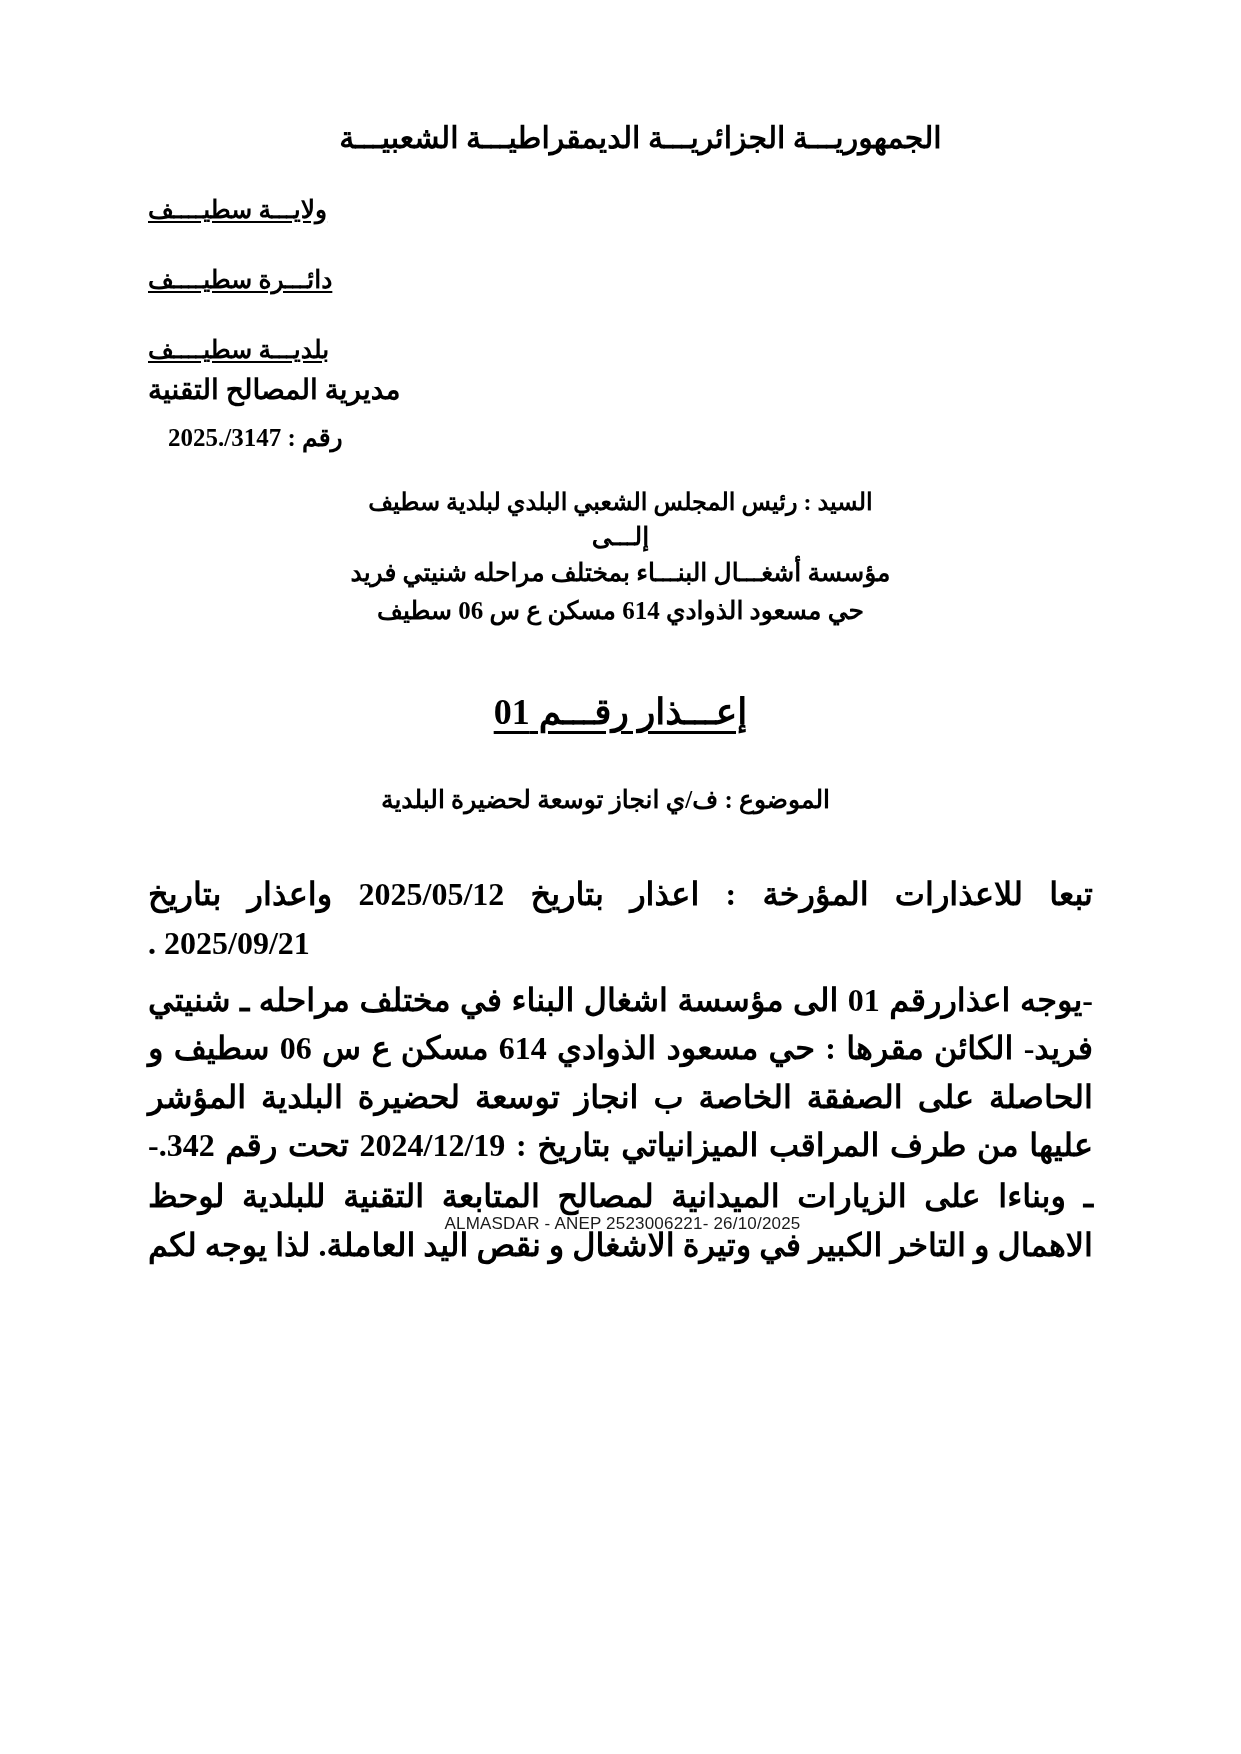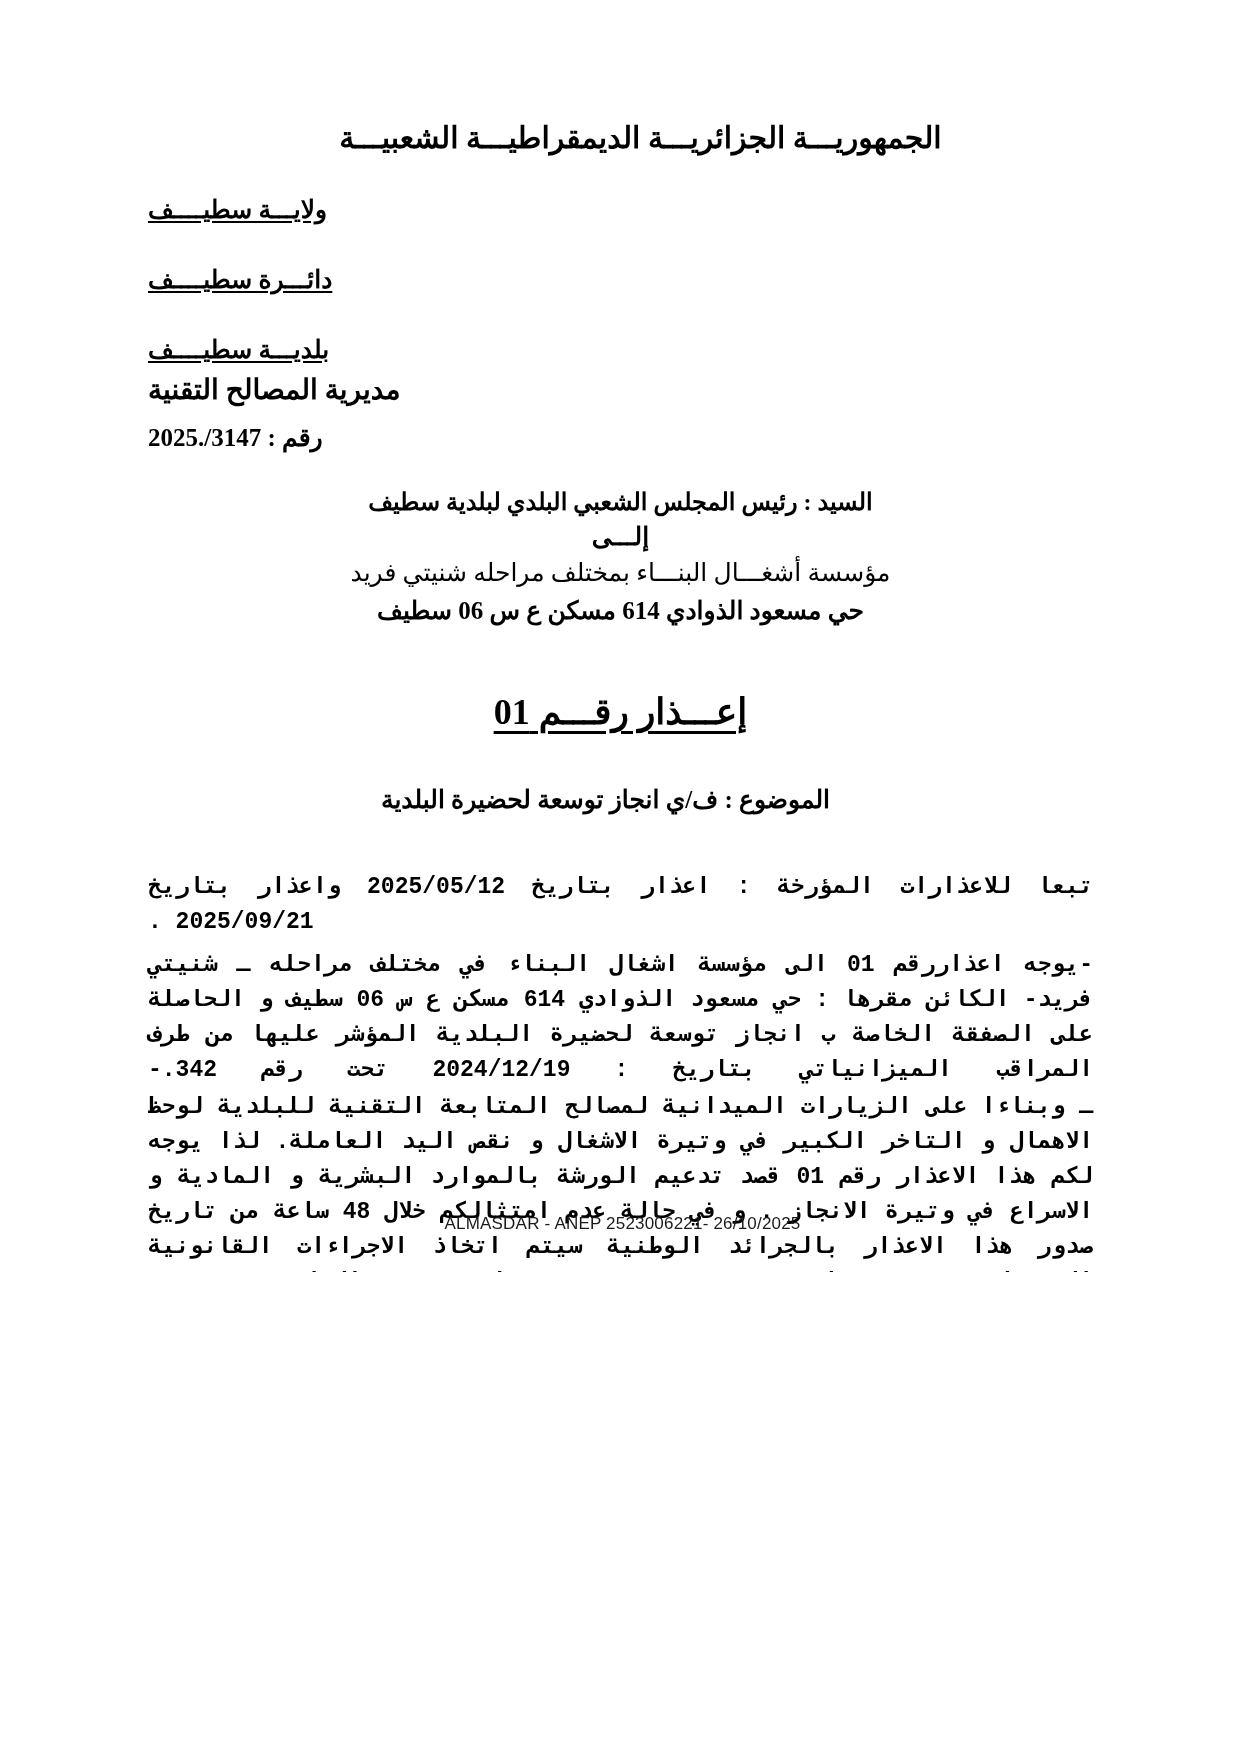--- a/index.html
+++ b/index.html
@@ -58,41 +58,42 @@
   }
   .org-line.plain {
     font-size: 28px;
   }
   .ref-line {
     font-weight: bold;
     font-size: 25px;
     text-align: left;
     margin-top: 8px;
     line-height: 1.5;
+    margin-left: 20px;
   }
 
   
   .addressee-block {
     margin-top: 28px;
     text-align: center;
   }
   .addressee-from {
     font-weight: bold;
     font-size: 24px;
     line-height: 1.45;
     text-align: center;
   }
   .addressee-to-word {
     font-weight: bold;
     font-size: 25px;
     line-height: 1.4;
     text-align: center;
   }
   .addressee-name {
-    font-weight: normal;
+    font-weight: bold;
     font-size: 25px;
     line-height: 1.5;
     text-align: center;
   }
   .addressee-addr {
     font-weight: bold;
     font-size: 25px;
     line-height: 1.5;
     text-align: center;
   }
@@ -116,25 +117,24 @@
     text-align: center;
     font-weight: bold;
     font-size: 25px;
     margin: 0 0 56px 0;
     padding-right: 30px;
   }
 
   
   .body-block {
     font-weight: bold;
-    font-size: 23px;
+    font-size: 32px;
     line-height: 1.52;
     text-align: justify;
     text-align-last: right;
-    font-family: Liberation Mono, monospace;
   }
   .para {
     margin: 0 0 2px 0;
   }
   .para.p-intro {
     text-align: justify;
     text-align-last: left;
     margin-bottom: 8px;
   }
   .para.p-justify {

